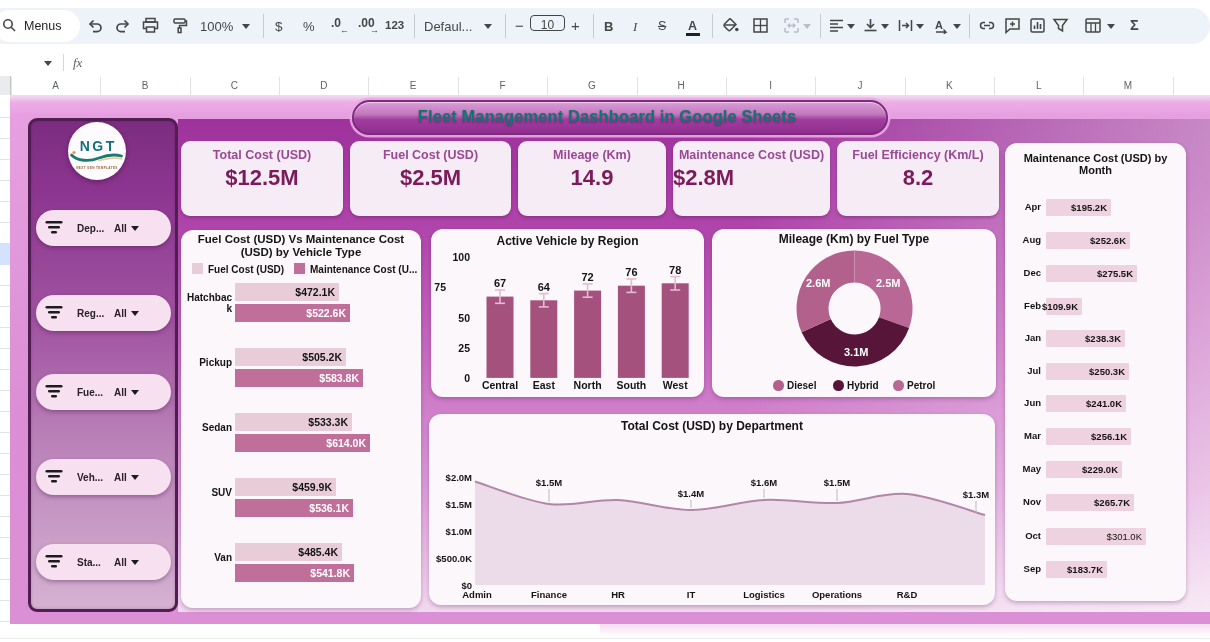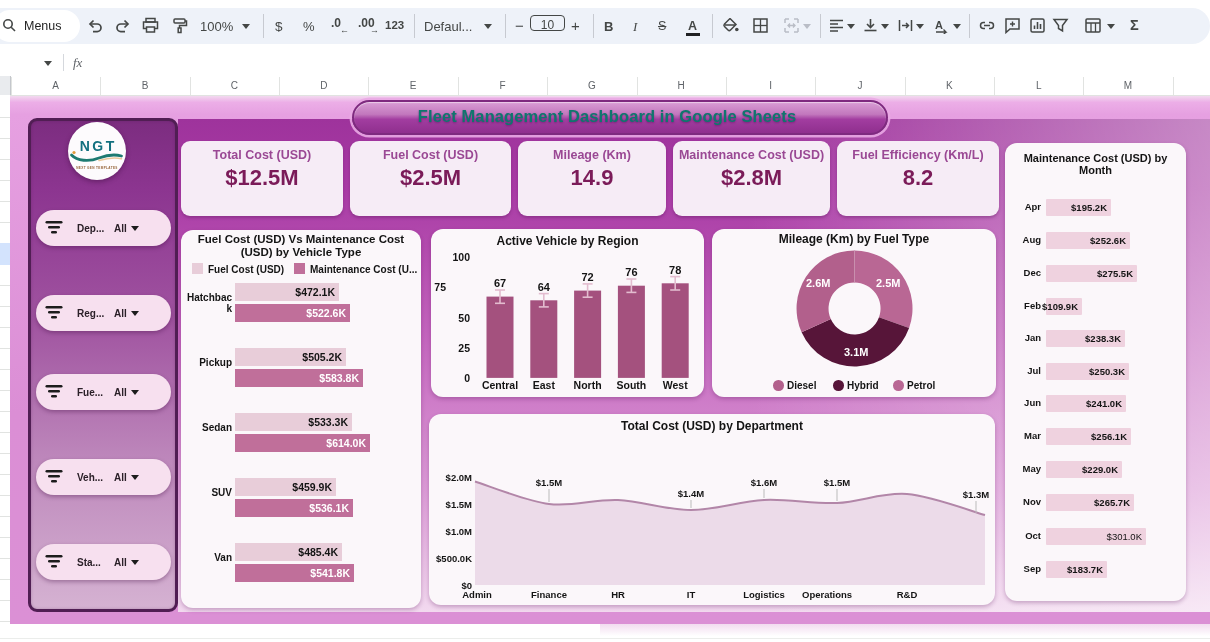--- a/index.html
+++ b/index.html
@@ -295,21 +295,21 @@
 <div class="abs" style="left:181px;top:148px;width:162px;text-align:center;font-size:12.5px;font-weight:bold;color:#9a4894;">Total Cost (USD)</div>
 <div class="abs" style="left:181px;top:165px;width:162px;text-align:center;font-size:22px;font-weight:bold;color:#7b1b59;">$12.5M</div>
 <div class="abs" style="left:350px;top:141px;width:161px;height:75px;border-radius:9px;background:#f6ecf6;box-shadow:0 2px 3px rgba(90,20,90,0.35);"></div>
 <div class="abs" style="left:350px;top:148px;width:161px;text-align:center;font-size:12.5px;font-weight:bold;color:#9a4894;">Fuel Cost (USD)</div>
 <div class="abs" style="left:350px;top:165px;width:161px;text-align:center;font-size:22px;font-weight:bold;color:#7b1b59;">$2.5M</div>
 <div class="abs" style="left:518px;top:141px;width:148px;height:75px;border-radius:9px;background:#f6ecf6;box-shadow:0 2px 3px rgba(90,20,90,0.35);"></div>
 <div class="abs" style="left:518px;top:148px;width:148px;text-align:center;font-size:12.5px;font-weight:bold;color:#9a4894;">Mileage (Km)</div>
 <div class="abs" style="left:518px;top:165px;width:148px;text-align:center;font-size:22px;font-weight:bold;color:#7b1b59;">14.9</div>
 <div class="abs" style="left:673px;top:141px;width:157px;height:75px;border-radius:9px;background:#f6ecf6;box-shadow:0 2px 3px rgba(90,20,90,0.35);"></div>
 <div class="abs" style="left:673px;top:148px;width:157px;text-align:center;font-size:12.5px;font-weight:bold;color:#9a4894;">Maintenance Cost (USD)</div>
-<div class="abs" style="left:673px;top:165px;width:157px;text-align:center;font-size:22px;font-weight:bold;color:#7b1b59;">$2.8M</div>
+<div class="abs" style="left:673px;top:165px;width:157px;font-size:22px;font-weight:bold;color:#7b1b59;">$2.8M</div>
 <div class="abs" style="left:837px;top:141px;width:162px;height:75px;border-radius:9px;background:#f6ecf6;box-shadow:0 2px 3px rgba(90,20,90,0.35);"></div>
 <div class="abs" style="left:837px;top:148px;width:162px;text-align:center;font-size:12.5px;font-weight:bold;color:#9a4894;">Fuel Efficiency (Km/L)</div>
 <div class="abs" style="left:837px;top:165px;width:162px;text-align:center;font-size:22px;font-weight:bold;color:#7b1b59;">8.2</div>
 <div class="abs" style="left:181px;top:230px;width:240px;height:378px;border-radius:12px;background:#fbf7fa;box-shadow:0 2px 4px rgba(90,20,90,0.3);"></div>
 <div class="abs" style="left:431px;top:229px;width:273px;height:168px;border-radius:12px;background:#fbf7fa;box-shadow:0 2px 4px rgba(90,20,90,0.3);"></div>
 <div class="abs" style="left:712px;top:229px;width:284px;height:168px;border-radius:12px;background:#fbf7fa;box-shadow:0 2px 4px rgba(90,20,90,0.3);"></div>
 <div class="abs" style="left:429px;top:414px;width:566px;height:191px;border-radius:12px;background:#fbf7fa;box-shadow:0 2px 4px rgba(90,20,90,0.3);"></div>
 <div class="abs" style="left:1005px;top:143px;width:181px;height:458px;border-radius:12px;background:#fbf7fa;box-shadow:0 2px 4px rgba(90,20,90,0.3);"></div>
 <div class="abs" style="left:186px;top:233px;width:230px;text-align:center;font-size:11.5px;font-weight:bold;color:#141414;line-height:12.5px;">Fuel Cost (USD) Vs Maintenance Cost<br>(USD) by Vehicle Type</div>
 <div class="abs" style="left:192px;top:263px;width:11px;height:11px;background:#e8cdd9;"></div>
@@ -412,21 +412,21 @@
 <div class="abs" style="left:428px;top:472px;width:44px;text-align:right;font-size:9.5px;font-weight:bold;color:#141414;">$2.0M</div>
 <div class="abs" style="left:428px;top:499px;width:44px;text-align:right;font-size:9.5px;font-weight:bold;color:#141414;">$1.5M</div>
 <div class="abs" style="left:428px;top:526px;width:44px;text-align:right;font-size:9.5px;font-weight:bold;color:#141414;">$1.0M</div>
 <div class="abs" style="left:428px;top:553px;width:44px;text-align:right;font-size:9.5px;font-weight:bold;color:#141414;">$500.0K</div>
 <div class="abs" style="left:428px;top:580px;width:44px;text-align:right;font-size:9.5px;font-weight:bold;color:#141414;">$0</div>
 <div class="abs" style="left:442px;top:589px;width:70px;text-align:center;font-size:9.5px;font-weight:bold;color:#141414;">Admin</div>
 <div class="abs" style="left:514px;top:589px;width:70px;text-align:center;font-size:9.5px;font-weight:bold;color:#141414;">Finance</div>
 <div class="abs" style="left:583px;top:589px;width:70px;text-align:center;font-size:9.5px;font-weight:bold;color:#141414;">HR</div>
 <div class="abs" style="left:656px;top:589px;width:70px;text-align:center;font-size:9.5px;font-weight:bold;color:#141414;">IT</div>
 <div class="abs" style="left:729px;top:589px;width:70px;text-align:center;font-size:9.5px;font-weight:bold;color:#141414;">Logistics</div>
-<div class="abs" style="left:802px;top:589px;width:70px;font-size:9.5px;font-weight:bold;color:#141414;">Operations</div>
+<div class="abs" style="left:802px;top:589px;width:70px;text-align:center;font-size:9.5px;font-weight:bold;color:#141414;">Operations</div>
 <div class="abs" style="left:872px;top:589px;width:70px;text-align:center;font-size:9.5px;font-weight:bold;color:#141414;">R&amp;D</div>
 <div class="abs" style="left:529px;top:477px;width:40px;text-align:center;font-size:9.5px;font-weight:bold;color:#141414;">$1.5M</div>
 <div class="abs" style="left:671px;top:488px;width:40px;text-align:center;font-size:9.5px;font-weight:bold;color:#141414;">$1.4M</div>
 <div class="abs" style="left:744px;top:477px;width:40px;text-align:center;font-size:9.5px;font-weight:bold;color:#141414;">$1.6M</div>
 <div class="abs" style="left:817px;top:477px;width:40px;text-align:center;font-size:9.5px;font-weight:bold;color:#141414;">$1.5M</div>
 <div class="abs" style="left:956px;top:489px;width:40px;text-align:center;font-size:9.5px;font-weight:bold;color:#141414;">$1.3M</div>
 <div class="abs" style="left:1005px;top:152px;width:181px;text-align:center;font-size:11px;font-weight:bold;color:#141414;line-height:12px;">Maintenance Cost (USD) by<br>Month</div>
 <div class="abs" style="left:1013px;top:201px;width:28px;text-align:right;font-size:9.5px;font-weight:bold;color:#141414;">Apr</div>
 <div class="abs" style="left:1046px;top:198.5px;width:65px;height:17px;background:#efd2df;border-radius:1px;"></div>
 <div class="abs" style="left:1045px;top:202px;width:62px;text-align:right;font-size:9.5px;font-weight:bold;color:#141414;">$195.2K</div>

